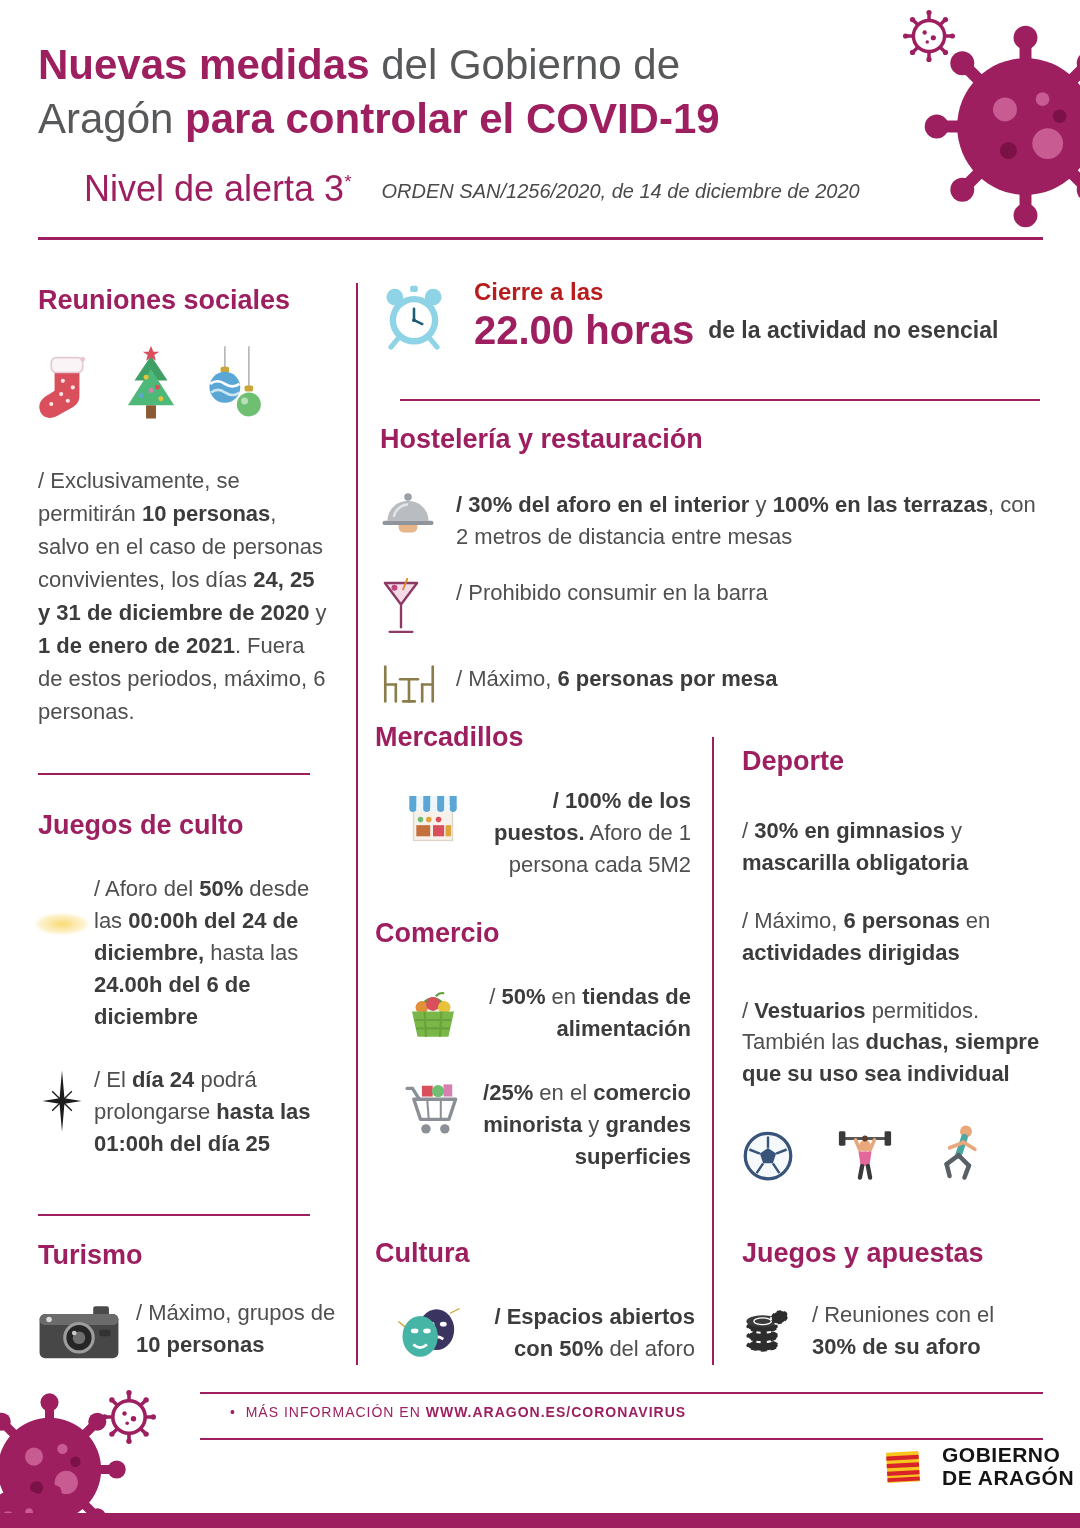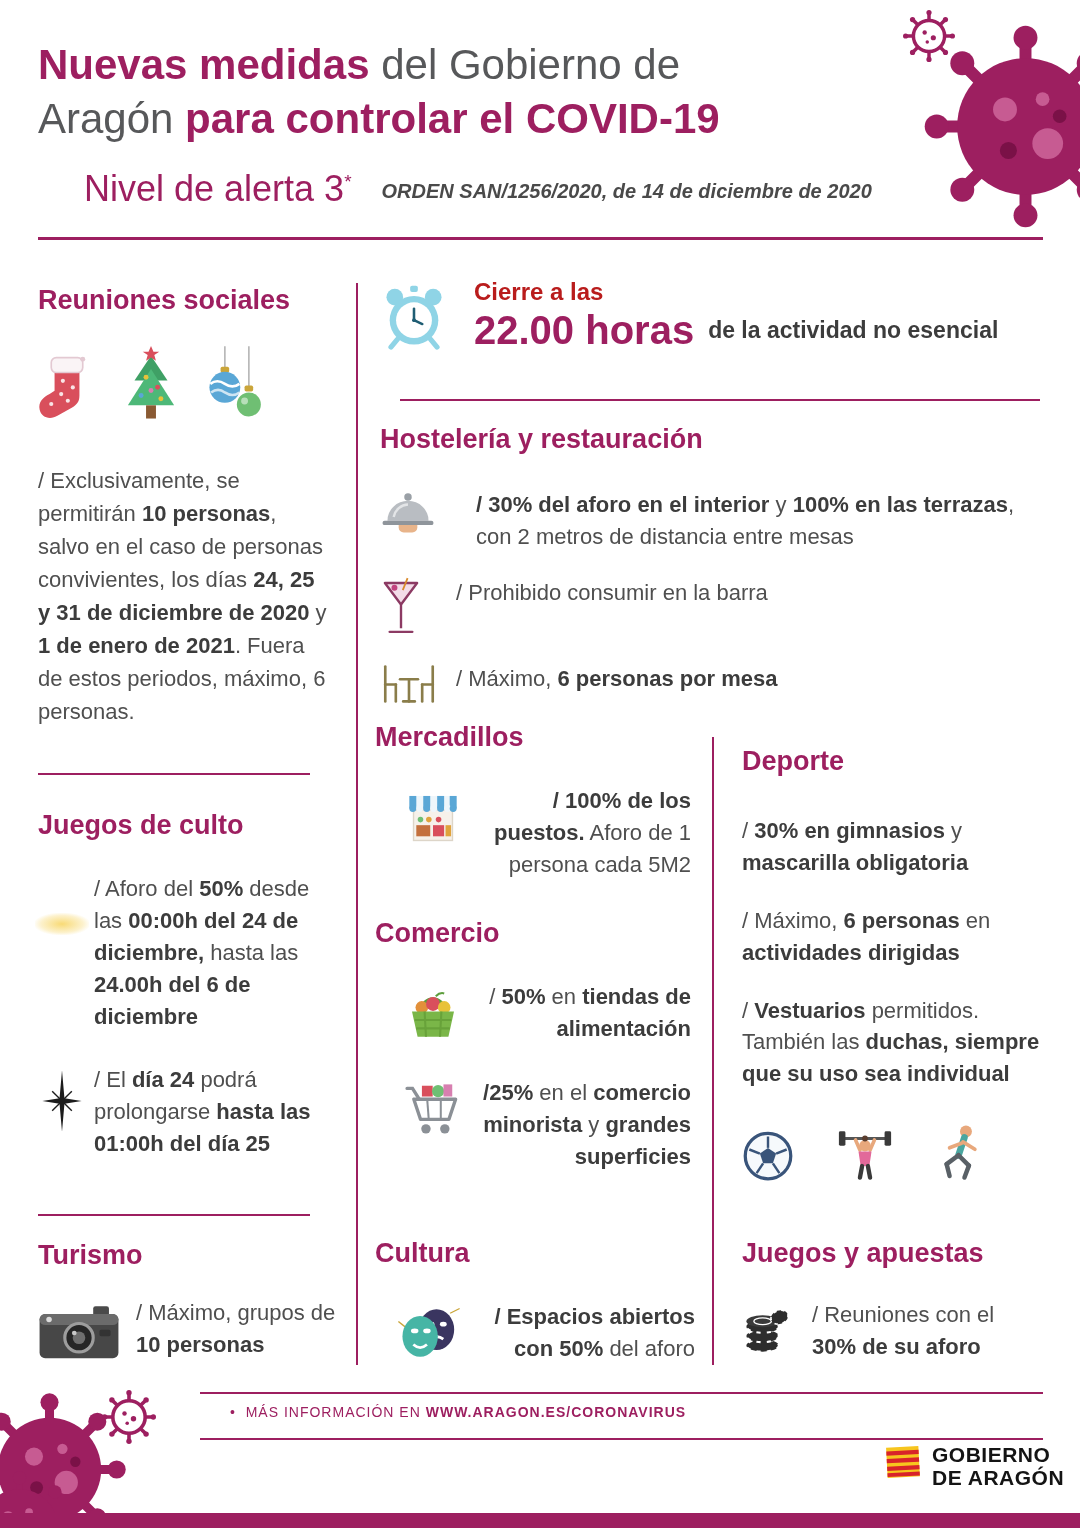--- a/index.html
+++ b/index.html
@@ -7,21 +7,21 @@
   body { font-family:"Liberation Sans","DejaVu Sans",sans-serif; color:#4f4f4f; }
   .page { position:relative; width:1080px; height:1528px; background:#fff; overflow:hidden; margin:0 auto; }
   b { font-weight:700; color:#3c3c3c; }
 
   
   .title { position:absolute; left:38px; top:38px; font-size:42px; line-height:54px; color:#57585a; font-weight:400; }
   .title .t-accent { color:#9d1f60; font-weight:800; }
   .alert-row { position:absolute; left:38px; top:168px; display:flex; align-items:flex-end; gap:30px;margin-left:46px; }
   .alert { font-size:36px; color:#9d1f60; font-weight:400; }
   .alert sup { font-size:19px; vertical-align:super; }
-  .order { font-size:20px; font-style:italic; font-weight:700; color:#4a4a4a; padding-bottom:7px; }
+  .order { font-size:20px; font-style:italic; font-weight:400; color:#4a4a4a; padding-bottom:7px; }
   .header-rule { position:absolute; left:38px; top:237px; width:1005px; height:3px; background:#9d1f60; }
 
   
   .hrule { position:absolute; height:2px; background:#9d1f60; }
   .vrule { position:absolute; width:2px; background:#9d1f60; }
 
   
   .sec-h { font-size:27px; font-weight:800; color:#9d1f60; }
   .t { font-size:22px; line-height:1.45; color:#4f4f4f; }
   .lh { line-height:1.5; }
@@ -50,21 +50,21 @@
   .closure-line1 { font-size:24px; font-weight:700; color:#b91c1c; }
   .closure-line2 { display:flex; align-items:center; margin-top:2px; }
   .closure-time { font-size:40px; font-weight:800; color:#9d1f60; }
   .closure-suffix { font-size:23px; font-weight:700; color:#3c3c3c; margin-left:14px; }
 
   
   .hosteleria { position:absolute; left:380px; top:424px; width:662px; }
   .hitem { display:flex; margin-top:24px; }
   .hitem .ic { flex:0 0 76px; display:flex; justify-content:flex-start; padding-top:0; }
   .hitem .tx { flex:1; }
-  .hosteleria .hitem:first-of-type { margin-top:34px;gap:20px; }
+  .hosteleria .hitem:first-of-type { margin-top:34px; }
 
   
   .mercadillos { position:absolute; left:375px; top:722px; width:316px; }
   .comercio   { position:absolute; left:375px; top:918px; width:316px; }
   .cultura    { position:absolute; left:375px; top:1238px; width:320px; }
   .mitem { display:flex; margin-top:32px;text-align:right; }
   .mitem .ic { flex:0 0 86px; padding-top:4px; }
   .mitem .tx { flex:1; }
 
   
@@ -73,21 +73,21 @@
   .deporte p:first-of-type { margin-top:38px; }
   .sport-icons { display:flex; align-items:flex-end; gap:42px; margin-top:34px; }
   .juegos { position:absolute; left:742px; top:1238px; width:302px; }
   .jitem { display:flex; margin-top:30px; }
   .jitem .ic { flex:0 0 70px; padding-top:2px; }
   .jitem .tx { flex:1; }
 
   
   .footer-text { position:absolute; left:230px; top:1404px; font-size:14px; letter-spacing:1px; color:#9d1f60; }
   .footer-text b { color:#9d1f60; }
-  .logo { position:absolute; left:884px; top:1444px; display:flex; align-items:flex-start; gap:10px; }
+  .logo { position:absolute; left:884px; top:1444px; display:flex; align-items:flex-end; gap:20px; }
   .logo-text { font-size:21px; font-weight:800; color:#141414; line-height:1.08; letter-spacing:0.5px; }
   .bottom-bar { position:absolute; left:0; bottom:0; width:1080px; height:15px; background:#9d1f60; }
 
   
   .virus { position:absolute; }
   .v-big-tr   { right:-48px; top:24px;   width:205px; height:205px; }
   .v-small-tr { left:903px;  top:10px;   width:52px;  height:52px; }
   .v-big-bl   { left:-28px;  top:1392px; width:155px; height:155px; }
   .v-small-bl { left:102px;  top:1390px; width:54px;  height:54px; }
   .v-corner-bl{ left:-38px;  top:1470px; width:115px; height:115px; }

